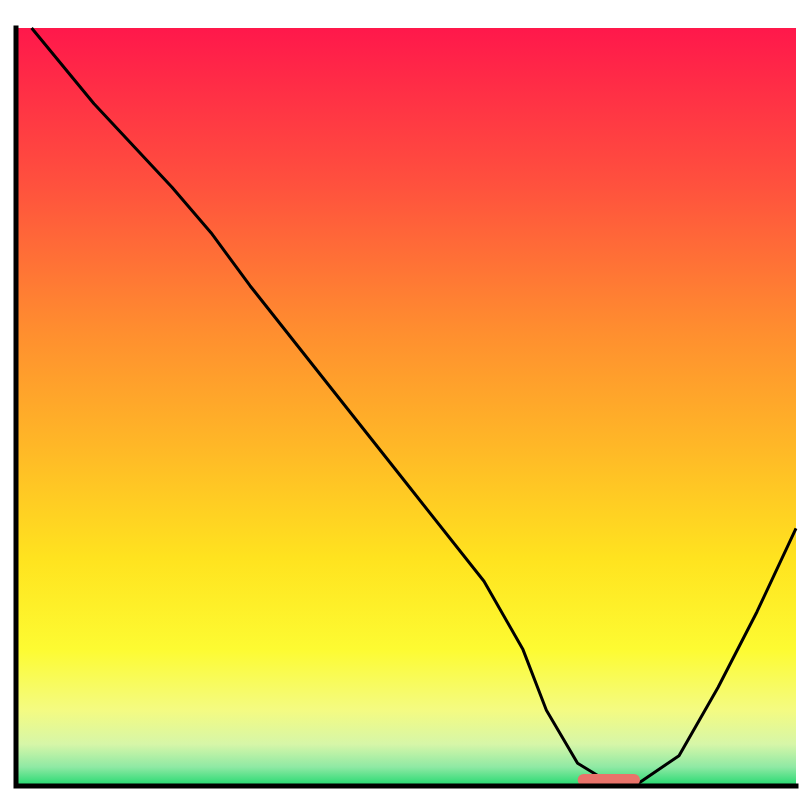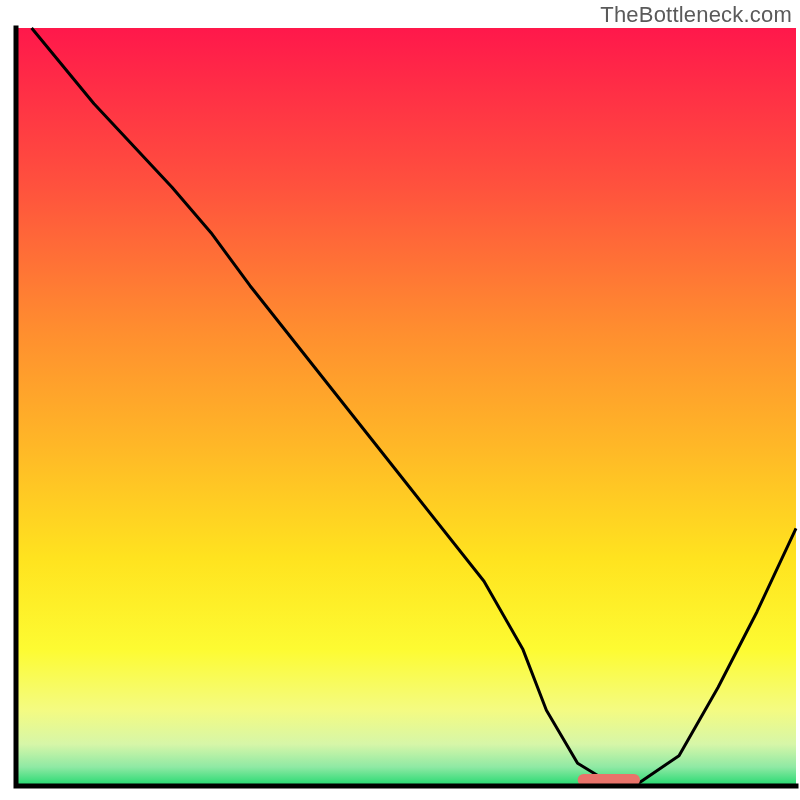--- a/index.html
+++ b/index.html
@@ -26,21 +26,20 @@
     z-index: 10;
   }
   svg {
     display: block;
   }
 </style>
 </head>
 <body>
 
 <div class="chart-container">
-  <div class="watermark">TheBottleneck.com</div>
   <svg id="chart-svg" width="800" height="800" viewBox="0 0 800 800">
       <defs>
         <linearGradient id="bg-grad" x1="0" y1="0" x2="0" y2="1">
           <stop offset="0%" stop-color="#ff184b"></stop>
           <stop offset="20%" stop-color="#ff4f3e"></stop>
           <stop offset="40%" stop-color="#ff8e2f"></stop>
           <stop offset="55.00000000000001%" stop-color="#ffb727"></stop>
           <stop offset="70%" stop-color="#ffe31f"></stop>
           <stop offset="82%" stop-color="#fdfb32"></stop>
           <stop offset="90%" stop-color="#f4fb82"></stop>

